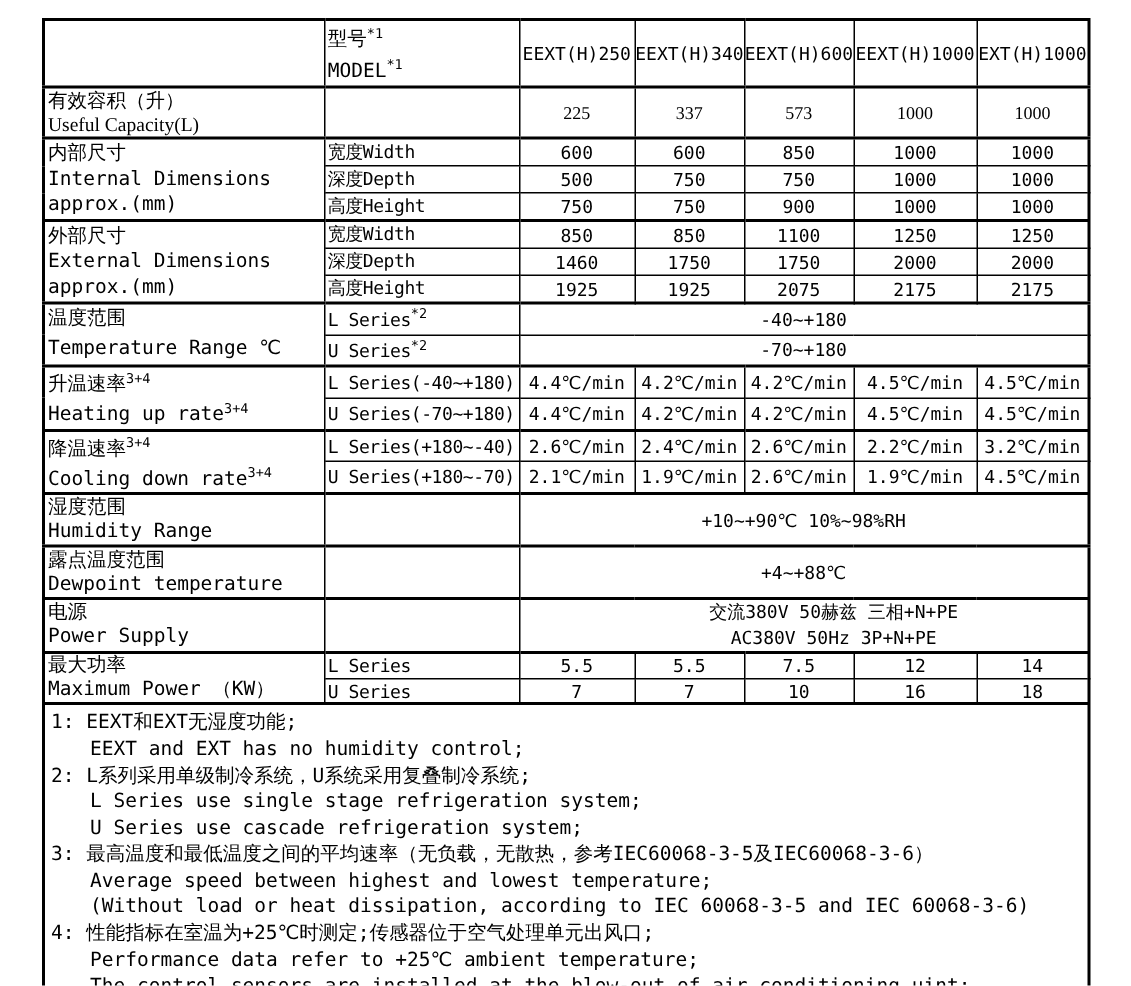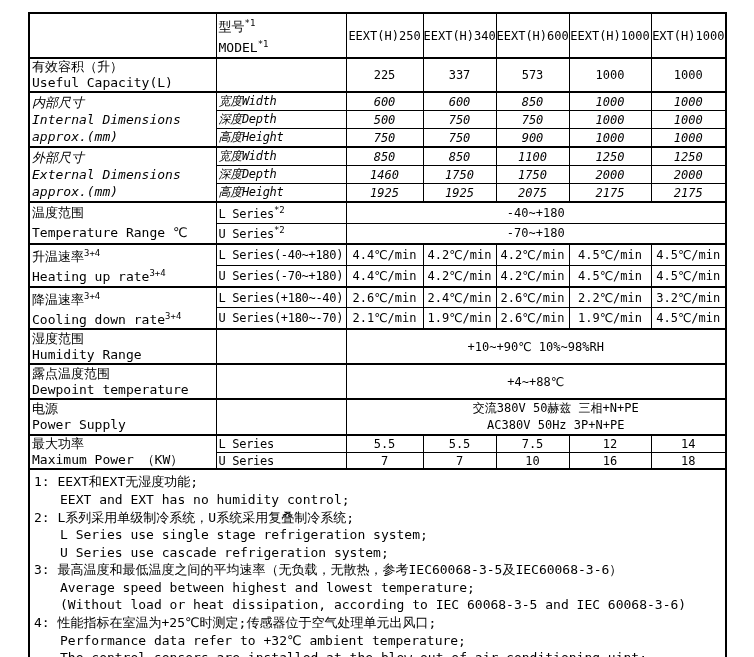--- a/index.html
+++ b/index.html
@@ -7,21 +7,21 @@
        font-family:"DejaVu Sans Mono","DejaVu Sans",sans-serif;font-size:13px;}
   .wrap{position:absolute;left:28px;top:12px;}
   table{border-collapse:collapse;table-layout:fixed;width:697px;border:2px solid #000;}
   td{border:1px solid #000;padding:0 2px;vertical-align:middle;overflow:hidden;
      white-space:nowrap;font-size:12px;}
   tr.g > td{border-top:2px solid #000;}
   td.lbl{text-align:left;font-size:13px;}
   td.lbl > div{line-height:16px;}
   td.sub{font-size:12px;letter-spacing:-0.3px;}
   td.val{text-align:center;padding:0;}
-  tr.hdr{height:45px;padding-left:25px;} tr.cap{height:31px;} tr.r17{height:17px;font-style:italic;}
+  tr.hdr{height:45px;padding-left:25px;} tr.cap{height:31px;font-family:Liberation Serif, serif;} tr.r17{height:17px;}
   tr.r21{height:21px;} tr.r18{height:18px;} tr.r35{height:35px;} tr.r16{height:16px;}
   tr.r17 td.lbl > div{line-height:17px;}
   tr.r21 td.lbl > div{line-height:20px;}
   tr.r35 td.lbl > div{line-height:16px;}
   td.val > div{line-height:17px;padding-left:40px;}
   sup{font-size:9px;letter-spacing:0;}
   td.fn{font-size:13px;padding:3px 4px;white-space:nowrap;}
   td.fn > div{line-height:17.6px;}
   td.fn > div.ind{margin-left:26px;}
 </style>
@@ -237,19 +237,19 @@
     <td class="fn" colspan="7">
       <div>1: EEXT和EXT无湿度功能;</div>
       <div class="ind">EEXT and EXT has no humidity control;</div>
       <div>2: L系列采用单级制冷系统，U系统采用复叠制冷系统;</div>
       <div class="ind">L Series use single stage refrigeration system;</div>
       <div class="ind">U Series use cascade refrigeration system;</div>
       <div>3: 最高温度和最低温度之间的平均速率（无负载，无散热，参考IEC60068-3-5及IEC60068-3-6）</div>
       <div class="ind">Average speed between highest and lowest temperature;</div>
       <div class="ind">(Without load or heat dissipation, according to IEC 60068-3-5 and IEC 60068-3-6)</div>
       <div>4: 性能指标在室温为+25℃时测定;传感器位于空气处理单元出风口;</div>
-      <div class="ind">Performance data refer to +32℃ ambient temperature;</div>
+      <div class="ind">Performance data refer to +25℃ ambient temperature;</div>
       <div class="ind">The control sensors are installed at the blow-out of air conditioning uint;</div>
     </td>
   </tr>
 </tbody>
     </table>
 </div>
 
 </body></html>

